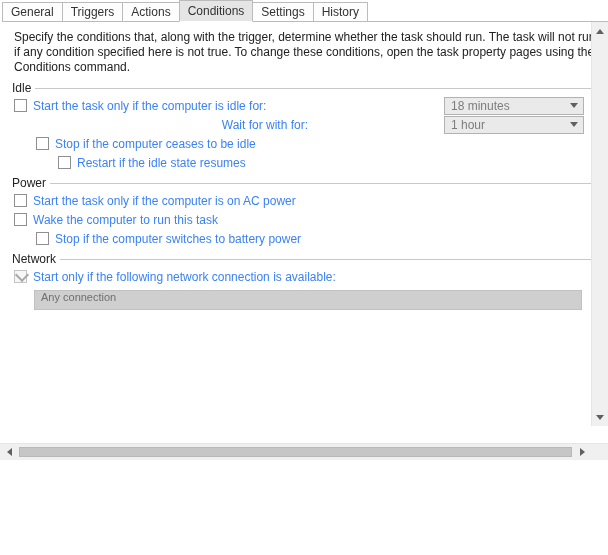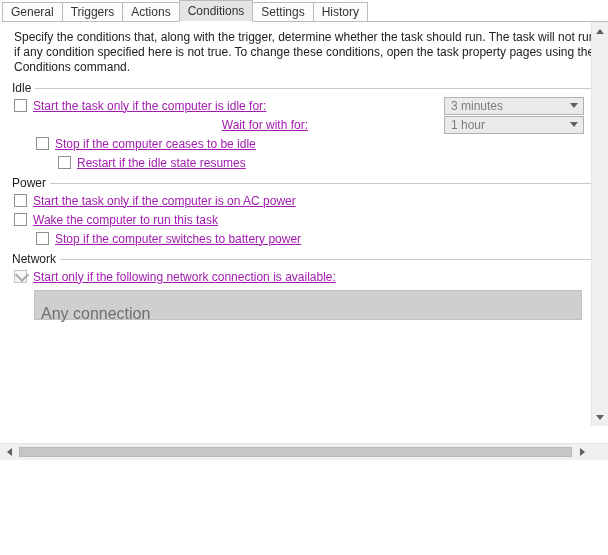--- a/index.html
+++ b/index.html
@@ -121,23 +121,22 @@
     content: "";
     position: absolute;
     left: 2px; top: -1px;
     width: 8px; height: 8px;
     border: solid #6a6a6a;
     border-width: 0 0 2px 2px;
     transform: rotate(-45deg);
   }
   .cb.checked.disabled::after { border-color: #a8a8a8; }
   .rlabel {
-    color: #a21caf;
+    color: #3b82f6;
     white-space: nowrap;
-    text-decoration: underline;
   }
   
   .combo {
     margin-left: auto;
     width: 140px;
     height: 18px;
     border: 1px solid #b2b2b2;
     background: #eaeaea;
     display: flex;
     align-items: center;
@@ -153,22 +152,22 @@
   }
   .combo .caret svg { display:block; }
   
   .anyconn {
     margin: 4px 0 0 20px;
     width: 548px;
     height: 20px;
     background: #cfcfcf;
     border: 1px solid #c1c1c1;
     color: #6f6f6f;
-    padding: 14px 6px;
-    font-size: 16px;
+    padding: 0 6px;
+    font-size: 11px;
   }
   
   .vscroll {
     position: absolute;
     top: 0; right: 0; bottom: 17px;
     width: 17px;
     background: #f0f0f0;
     border-left: 1px solid #e6e6e6;
     display: flex; flex-direction: column;
   }
@@ -243,21 +242,21 @@
         <div class="section">
           <div class="section-head">
             <span class="section-label">Idle</span>
             <div class="section-rule"></div>
           </div>
           <div class="section-body">
             <div class="row indent1">
               <span class="cb"></span>
               <span class="rlabel">Start the task only if the computer is idle for:</span>
               <div class="combo">
-                <span>3 minutes</span>
+                <span>18 minutes</span>
                 <span class="caret">
                   <svg width="8" height="6" viewBox="0 0 8 6">
                       <path class="arrow" d="M0 0 L8 0 L4 5 Z"></path>
                     </svg>
                 </span>
               </div>
             </div>
             <div class="row">
               <div class="wait-label-cell">
                 <span class="rlabel">Wait for with for:</span>

